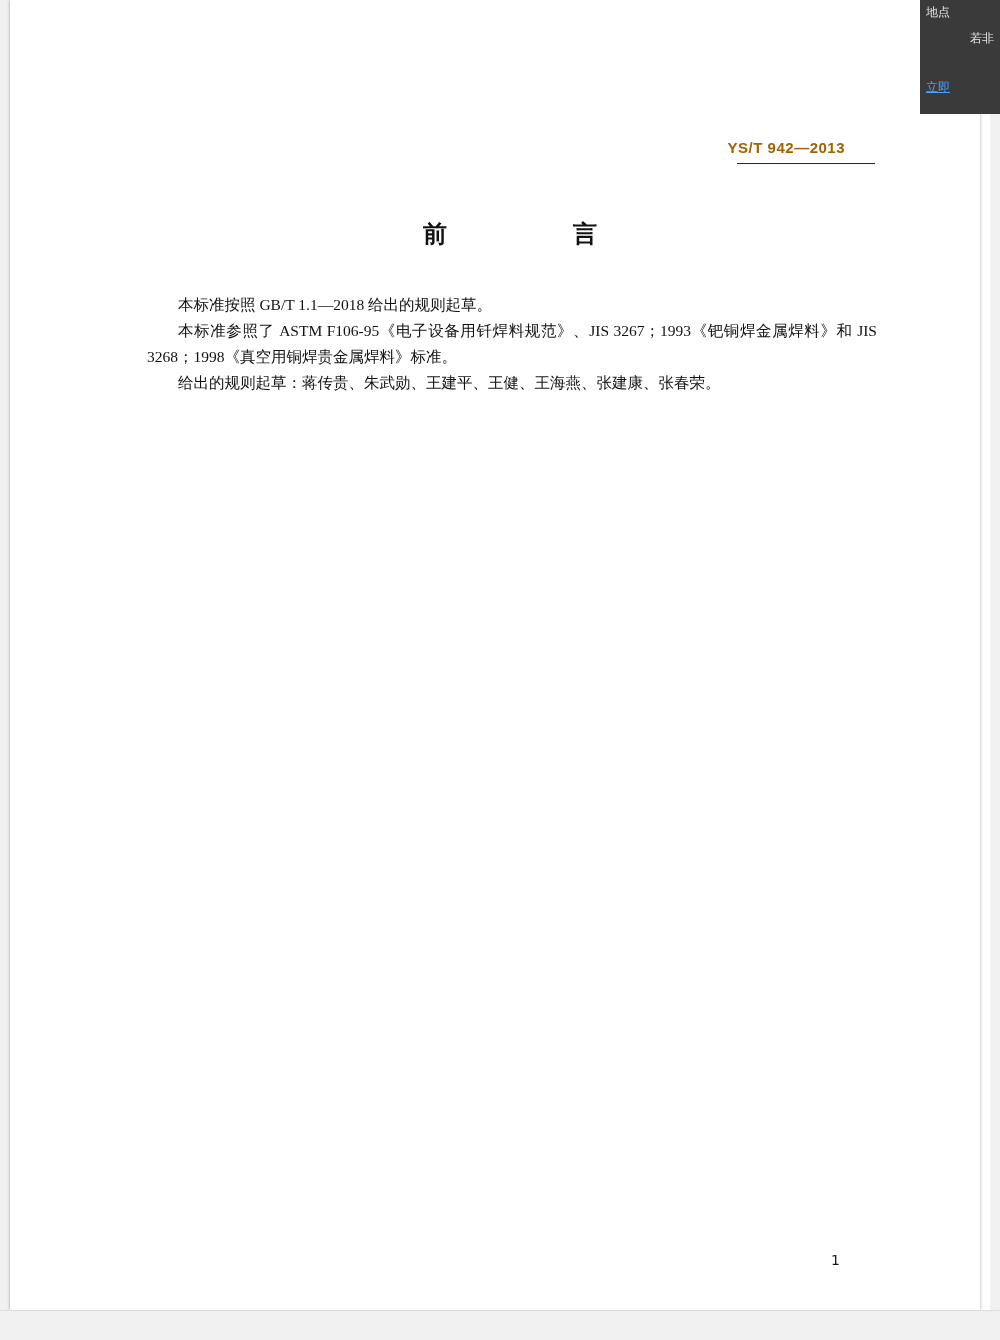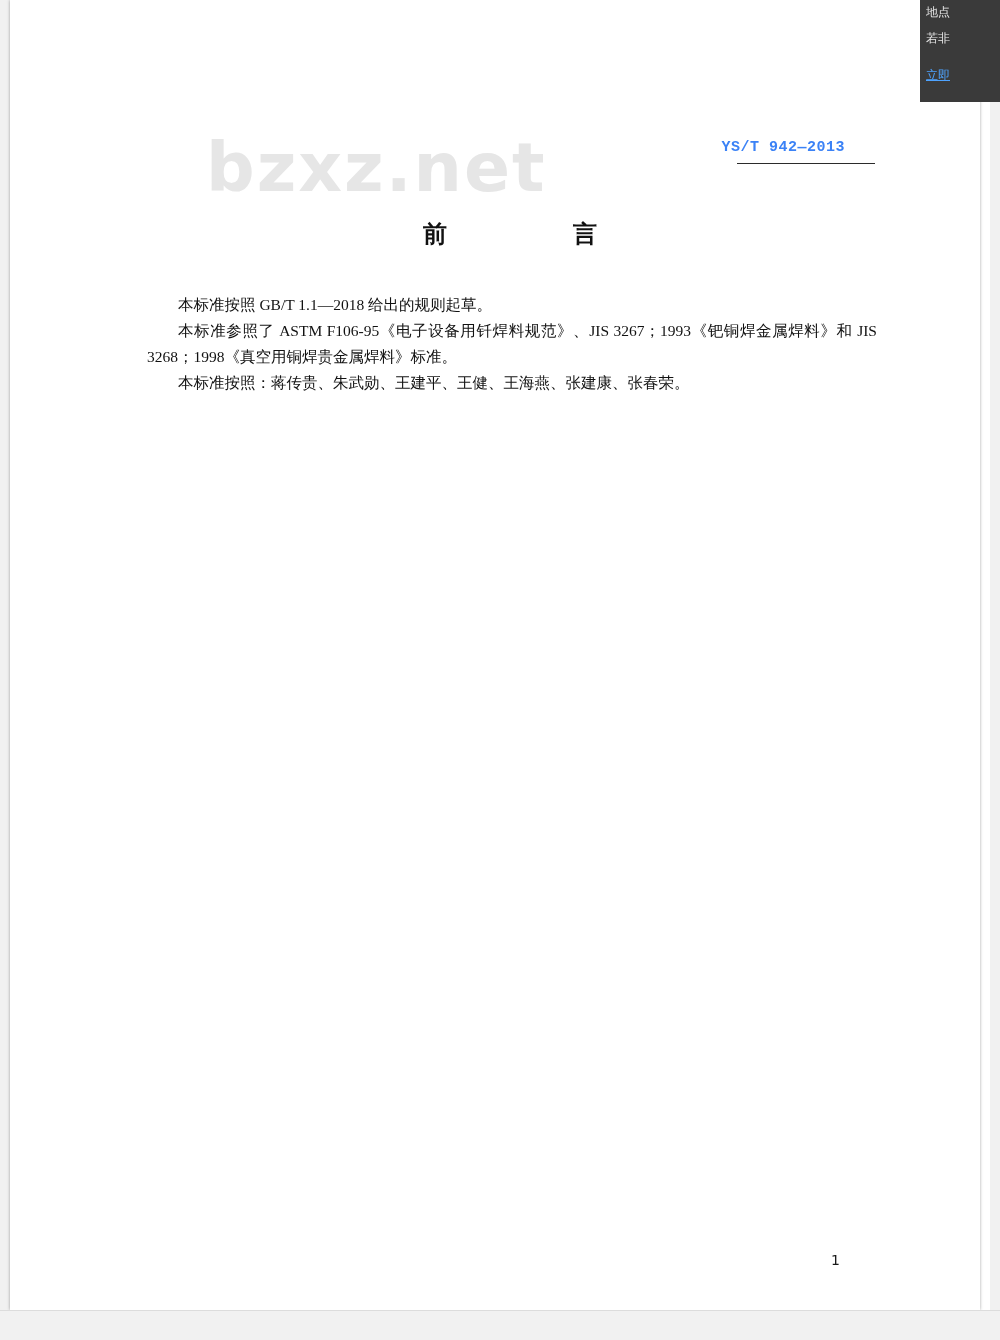--- a/index.html
+++ b/index.html
@@ -59,25 +59,25 @@
     color: #e6e6e6;
     user-select: none;
     white-space: nowrap;
   }
 
   
   #std-number {
     position: absolute;
     right: 135px;
     top: 139px;
-    font-family: Liberation Mono, monospace;
+    font-family: Liberation Sans, sans-serif;
     font-size: 15px;
     font-weight: bold;
     letter-spacing: 0.5px;
-    color: #3b82f6;
+    color: #a16207;
     white-space: nowrap;
   }
   #header-rule {
     position: absolute;
     left: 727px;
     top: 163px;
     width: 138px;
     height: 1px;
     background: #2b2b2b;
   }
@@ -121,65 +121,65 @@
     font-size: 14px;
     color: #1a1a1a;
   }
 
   
   #ad-panel {
     position: absolute;
     right: 0;
     top: 0;
     width: 80px;
-    height: 102px;
+    height: 114px;
     background: #3a3a3a;
     color: #e8e8e8;
     font-family: "Liberation Sans", sans-serif;
     font-size: 12px;
     overflow: hidden;
   }
   #ad-panel .ad-line {
     padding: 4px 6px 0 6px;
     white-space: nowrap;
     line-height: 16px;
   }
   #ad-panel .ad-line.second {
     padding-top: 10px;
+    text-align: right;
   }
   #ad-panel .ad-link {
     position: absolute;
     left: 6px;
     bottom: 18px;
     color: #4ea3ff;
     text-decoration: underline;
     font-size: 12px;
     white-space: nowrap;
     cursor: pointer;
   }
 </style>
 </head>
 <body>
 
 <div class="viewport-gutter left"></div>
 <div class="viewport-gutter right"></div>
 
 <div id="page-sheet">
 
-  <div id="watermark">bzxz.net</div>
 
   <div id="std-number">YS/T 942—2013</div>
   <div id="header-rule"></div>
 
   <div id="doc-title">前　　言</div>
 
   <div id="body-text">
     <p>本标准按照 GB/T 1.1—2018 给出的规则起草。</p>
     <p>本标准参照了 ASTM F106-95《电子设备用钎焊料规范》、JIS 3267；1993《钯铜焊金属焊料》和 JIS 3268；1998《真空用铜焊贵金属焊料》标准。</p>
-    <p>本标准按照：蒋传贵、朱武勋、王建平、王健、王海燕、张建康、张春荣。</p>
+    <p>给出的规则起草：蒋传贵、朱武勋、王建平、王健、王海燕、张建康、张春荣。</p>
   </div>
 
   <div id="page-number">1</div>
 </div>
 
 <div class="bottom-strip"></div>
 
 <div id="ad-panel">
   <div class="ad-line">地点</div>
   <div class="ad-line second">若非</div>

